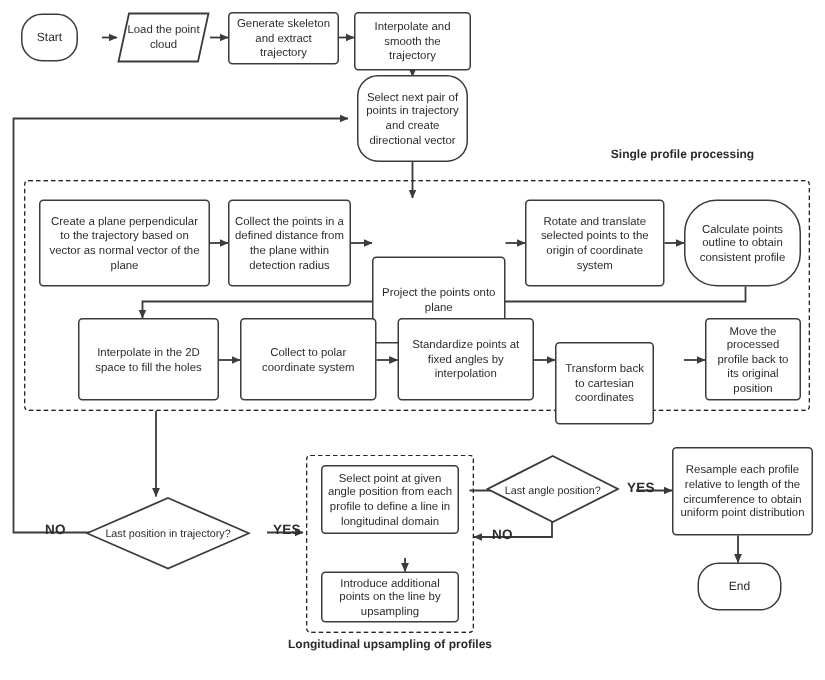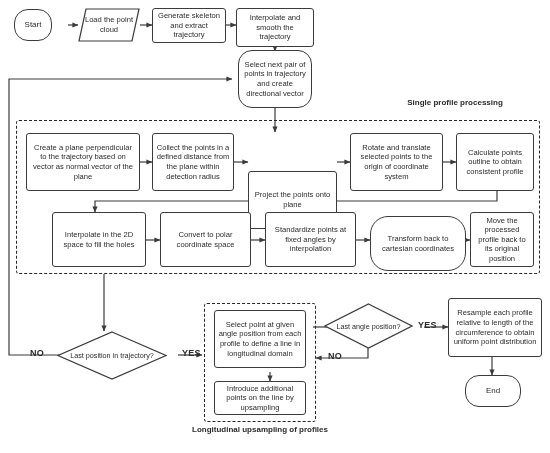--- a/index.html
+++ b/index.html
@@ -112,43 +112,43 @@
   <div class="node" style="left:238px;top:50px;width:74px;height:58px;border-radius:14px;">Select next  pair of points in trajectory and create directional vector</div>
 
   <div class="node" style="left:26px;top:133px;width:114px;height:58px;">Create a plane perpendicular to the trajectory based on vector as normal vector of the plane</div>
 
   <div class="node" style="left:152px;top:133px;width:82px;height:58px;">Collect the points in a defined distance from the plane within detection radius</div>
 
   <div class="node" style="left:248px;top:133px;width:89px;height:58px;margin-top:38px;">Project the points onto plane</div>
 
   <div class="node" style="left:350px;top:133px;width:93px;height:58px;">Rotate and translate selected points to the origin of coordinate system</div>
 
-  <div class="node" style="left:456px;top:133px;width:78px;height:58px;">Calculate points outline to obtain consistent profile</div>
+  <div class="node" style="left:456px;top:133px;width:78px;height:58px;border-radius:22px;">Calculate points outline to obtain consistent profile</div>
 
   <div class="node" style="left:52px;top:212px;width:94px;height:55px;">Interpolate in the 2D space to fill the holes</div>
 
-  <div class="node" style="left:160px;top:212px;width:91px;height:55px;">Convert to polar coordinate space</div>
+  <div class="node" style="left:160px;top:212px;width:91px;height:55px;">Collect to polar coordinate system</div>
 
   <div class="node" style="left:265px;top:212px;width:91px;height:55px;">Standardize points at fixed angles by interpolation</div>
 
-  <div class="node" style="left:370px;top:216px;width:96px;height:55px;border-radius:18px;">Transform back to cartesian coordinates</div>
+  <div class="node" style="left:370px;top:228px;width:66px;height:55px;">Transform back to cartesian coordinates</div>
 
   <div class="node" style="left:470px;top:212px;width:64px;height:55px;">Move the processed profile back to its original position</div>
 
   <div class="diamond" style="left:57px;top:331px;width:110px;height:49px;">
     <svg class="dmshape" viewBox="0 0 110 49" preserveAspectRatio="none">
       <polygon points="55,1 109,24.5 55,48 1,24.5" fill="#ffffff" stroke="#3b3b3b" stroke-width="1.2"></polygon>
     </svg>
     <span class="dmlabel">Last position in trajectory?</span>
   </div>
 
   <div class="edgelabel" style="left:30px;top:348px;">NO</div>
   <div class="edgelabel" style="left:182px;top:348px;">YES</div>
 
-  <div class="node" style="left:214px;top:310px;width:92px;height:58px;">Select point at given angle position from each profile to define a line in longitudinal domain</div>
+  <div class="node" style="left:214px;top:310px;width:92px;height:46px;">Select point at given angle position from each profile to define a line in longitudinal domain</div>
 
   <div class="node" style="left:214px;top:381px;width:92px;height:34px;">Introduce additional points on the line by upsampling</div>
 
   <div class="diamond" style="left:324px;top:303px;width:89px;height:46px;">
     <svg class="dmshape" viewBox="0 0 89 46" preserveAspectRatio="none">
       <polygon points="44.5,1 88,23 44.5,45 1,23" fill="#ffffff" stroke="#3b3b3b" stroke-width="1.2"></polygon>
     </svg>
     <span class="dmlabel">Last angle position?</span>
   </div>
 

